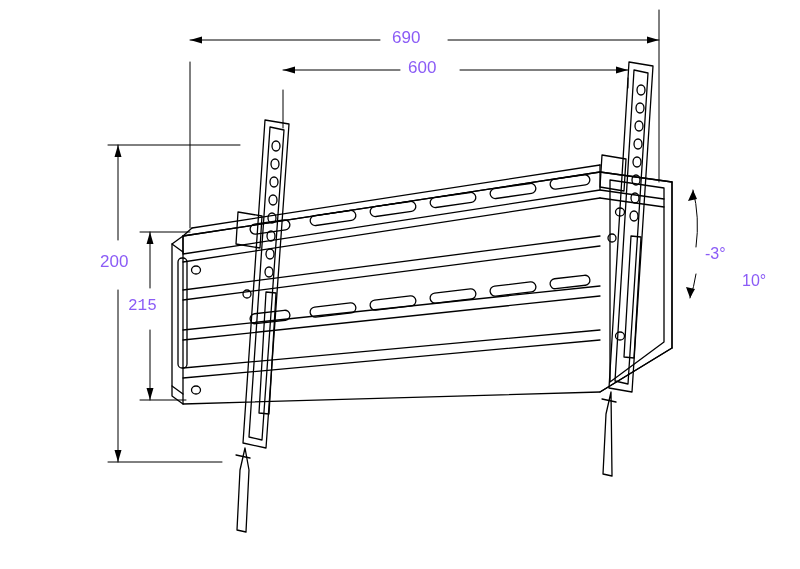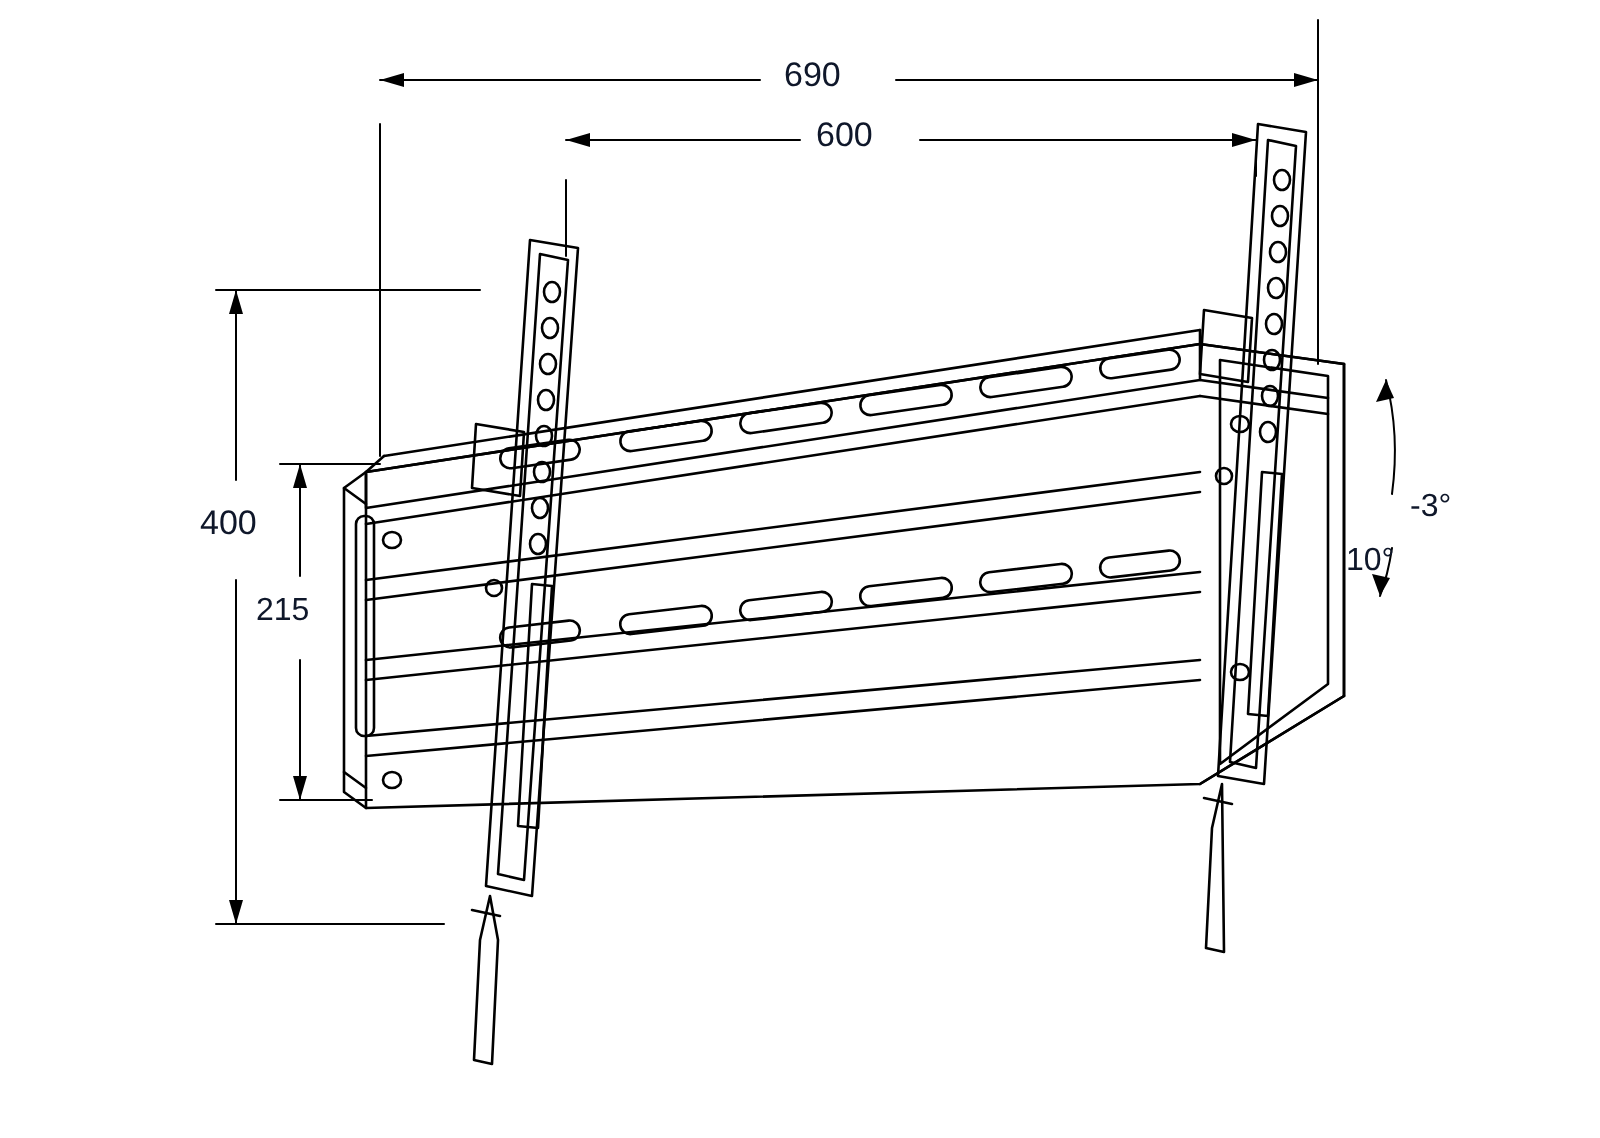--- a/index.html
+++ b/index.html
@@ -21,32 +21,32 @@
     position: absolute;
     left: 0;
     top: 0;
     width: 800px;
     height: 569px;
   }
   .dim-label {
     position: absolute;
     font-family: "Liberation Sans", sans-serif;
     font-size: 17px;
-    color: #0f172a;
+    color: #8b5cf6;
     white-space: nowrap;
   }
   .dim-label.small {
     font-size: 16px;
   }
   #label-690 { left: 392px; top: 28px; }
   #label-600 { left: 408px; top: 58px; text-align: right; }
   #label-400 { left: 100px; top: 252px; }
-  #label-215 { left: 128px; top: 297px; }
+  #label-215 { left: 128px; top: 297px; font-family: Liberation Mono, monospace; }
   #label-ang-neg { left: 705px; top: 245px; }
-  #label-ang-pos { left: 673px; top: 272px; }
+  #label-ang-pos { left: 742px; top: 272px; }
 </style>
 </head>
 <body>
 
 <div id="page">
 
   <svg id="diagram-svg" viewBox="0 0 800 569">
     <g fill="none" stroke="#000000" stroke-width="1.2" stroke-linejoin="round" stroke-linecap="round">
 
       <g stroke-width="1">
@@ -182,18 +182,18 @@
         <ellipse cx="612" cy="238" rx="4" ry="4"></ellipse>
         <path d="M 611,392 L 606,414 L 603,474 L 612,476 Z"></path>
         <path d="M 602,399 L 616,402"></path>
       </g>
 
     </g>
   </svg>
 
   <div class="dim-label" id="label-690">690</div>
   <div class="dim-label" id="label-600">600</div>
-  <div class="dim-label" id="label-400">400</div>
+  <div class="dim-label" id="label-400">200</div>
   <div class="dim-label small" id="label-215">215</div>
   <div class="dim-label small" id="label-ang-neg">-3°</div>
   <div class="dim-label small" id="label-ang-pos">10°</div>
 
 </div>
 
 </body></html>

